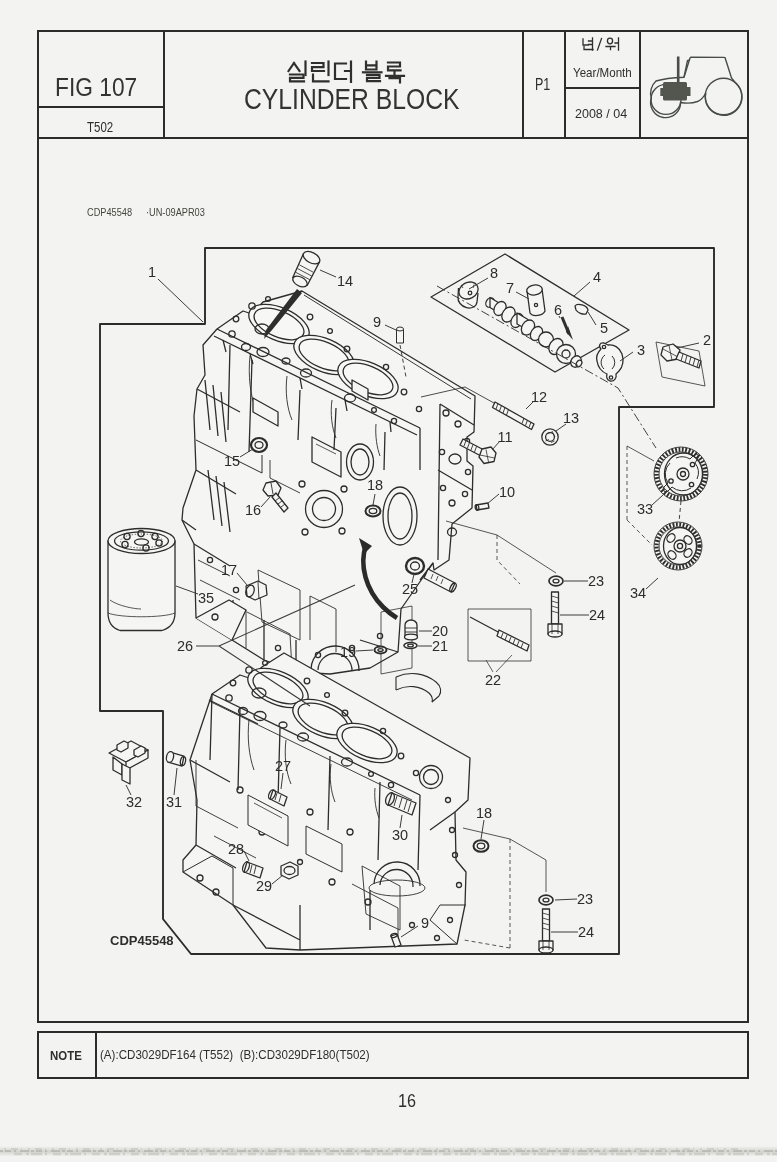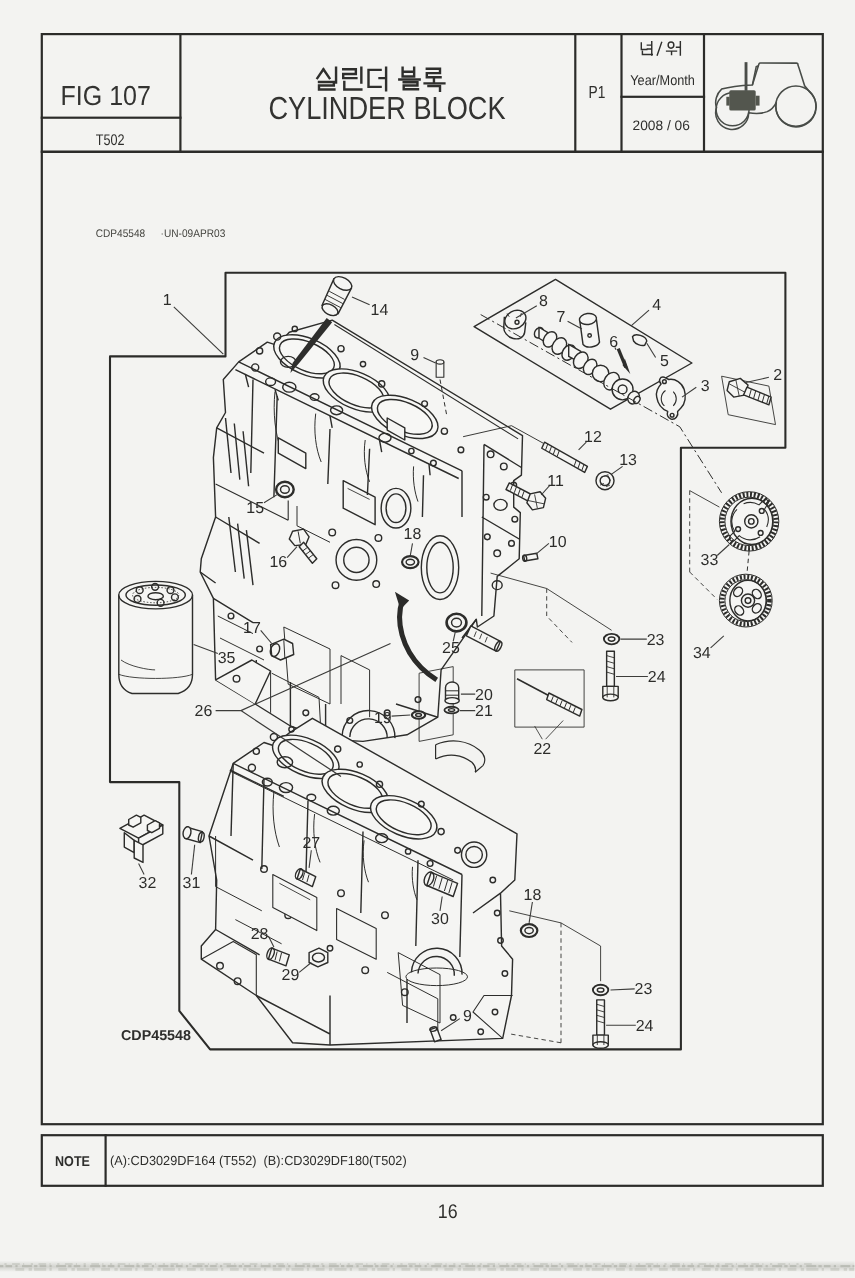--- a/index.html
+++ b/index.html
@@ -18,21 +18,21 @@
 <div class="vl" style="left:564px;top:30px;height:109px;"></div>
 <div class="vl" style="left:639px;top:30px;height:109px;"></div>
 <div class="hl" style="left:37px;top:106px;width:128px;"></div>
 <div class="hl" style="left:564px;top:87px;width:77px;"></div>
 
 <div class="t" style="left:55px;top:73px;font-size:25px;color:#333331;transform:scaleX(.91);transform-origin:left top;">FIG 107</div>
 <div class="t" style="left:87px;top:119px;font-size:14px;transform:scaleX(.82);transform-origin:left top;">T502</div>
 <div class="t" id="cyl" style="left:244px;top:83px;font-size:29px;color:#333331;transform:scaleX(.852);transform-origin:left top;">CYLINDER BLOCK</div>
 <div class="t" style="left:535px;top:76px;font-size:16px;transform:scaleX(.78);transform-origin:left top;">P1</div>
 <div class="t" id="ym" style="left:573px;top:65px;font-size:13px;transform:scaleX(.89);transform-origin:left top;">Year/Month</div>
-<div class="t" id="ymd" style="left:575px;top:107px;font-size:12.5px;">2008 / 06</div>
+<div class="t" id="ymd" style="left:575px;top:107px;font-size:12.5px;">2008 / 04</div>
 
 <div class="bx" style="left:37px;top:137px;width:712px;height:886px;"></div>
 
 <div class="bx" style="left:37px;top:1031px;width:712px;height:48px;"></div>
 <div class="vl" style="left:95px;top:1031px;height:48px;"></div>
 <div class="t" style="left:50px;top:1048px;font-size:13px;font-weight:bold;transform:scaleX(.88);transform-origin:left top;">NOTE</div>
 <div class="t" style="left:100px;top:1048px;font-size:12px;transform:scaleX(.965);transform-origin:left top;">(A):CD3029DF164 (T552)&nbsp;&nbsp;(B):CD3029DF180(T502)</div>
 <div class="t" style="left:398px;top:1091px;font-size:18px;transform:scaleX(.9);transform-origin:left top;">16</div>
 
 <div class="t" style="left:87px;top:207px;font-size:10px;color:#44443f;transform:scaleX(.92);transform-origin:left top;">CDP45548</div>

